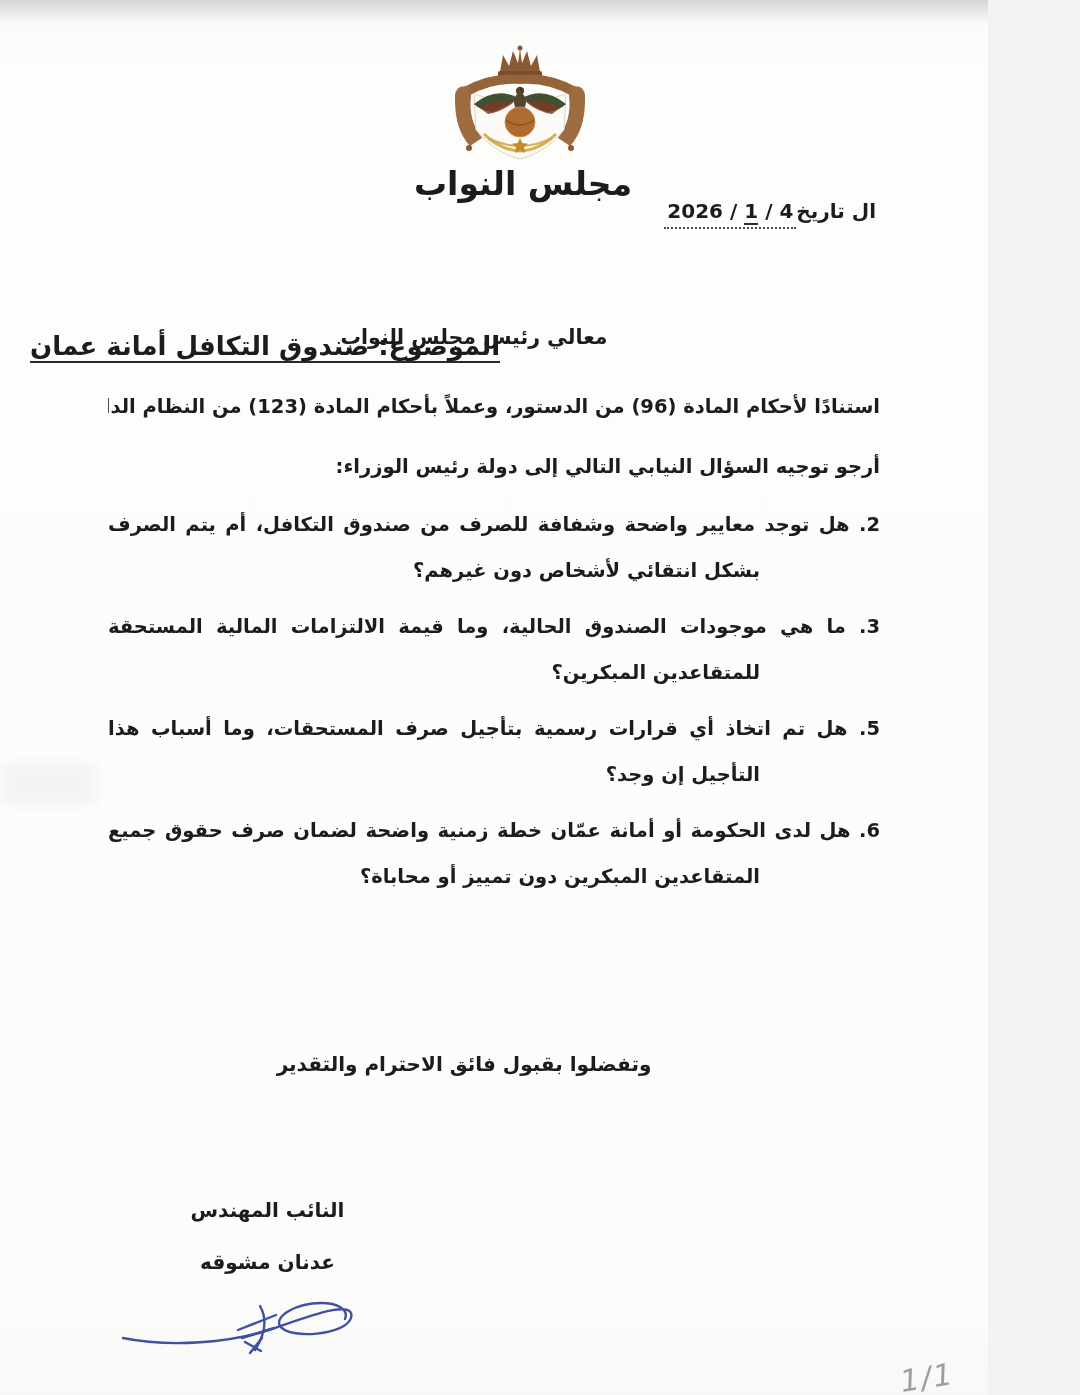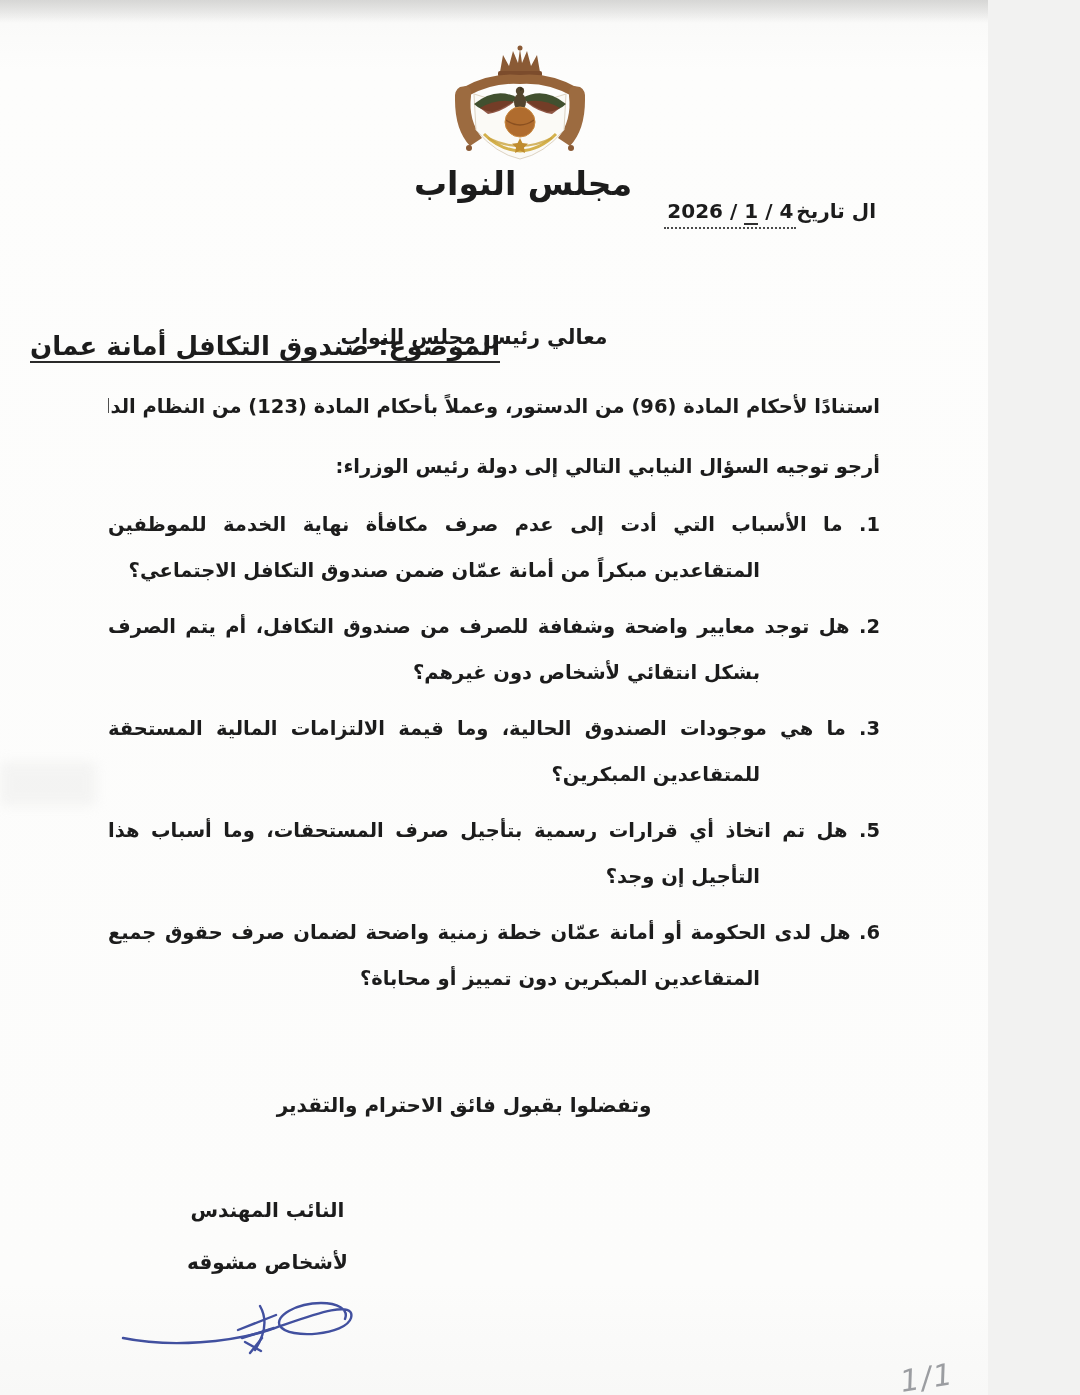--- a/index.html
+++ b/index.html
@@ -50,21 +50,21 @@
     text-align: justify; text-align-last: justify; white-space: nowrap; overflow: hidden;
   }
   .intro-2 { top: 444px; margin: 0; font-size: 19.5px; font-weight: 700; line-height: 46px; text-align: right; }
   .questions { top: 502px; }
   .q {
     margin: 0 0 10px 0; font-size: 19.5px; font-weight: 700; line-height: 46px;
     text-align: justify; padding-right: 120px; text-indent: -120px;
   }
   .q-short { }
   .closing {
-    position: absolute; top: 1073px; left: 0; right: 60px; text-align: center;
+    position: absolute; top: 1032px; left: 0; right: 60px; text-align: center;
     direction: rtl; font-size: 20px; font-weight: 700;
   }
   .signature-block { position: absolute; top: 1198px; left: 165px; width: 205px; text-align: center; direction: rtl; }
   .sig-title { font-size: 20px; font-weight: 700; }
   .sig-name { font-size: 20px; font-weight: 700; margin-top: 28px; }
   .sig-scribble { position: absolute; left: -48px; top: 80px; }
   .page-indicator {
     position: absolute; right: 34px; top: 1360px; direction: ltr;
     color: #9b9da1; font-size: 30px; font-style: italic; letter-spacing: 2px;
     transform: rotate(-9deg); font-weight: 400;
@@ -116,32 +116,31 @@
   <div class="salutation">معالي رئيس مجلس النواب</div>
 
   <div class="subject">
     <span class="subject-text">الموضوع: صندوق التكافل أمانة عمان</span>
   </div>
 
   <p class="content-col intro-1" style="position:absolute;">استنادًا لأحكام المادة (96) من الدستور، وعملاً بأحكام المادة (123) من النظام الداخلي لمجلس النواب،</p>
   <p class="content-col intro-2" style="position:absolute;">أرجو توجيه السؤال النيابي التالي إلى دولة رئيس الوزراء:</p>
 
   <div class="content-col questions" style="position:absolute;">
-    <p class="q"><span>1.</span> <span>ما الأسباب التي أدت إلى عدم صرف مكافأة نهاية الخدمة للموظفين المتقاعدين مبكراً من أمانة عمّان ضمن صندوق التكافل الاجتماعي؟</span></p>
     <p class="q"><span>2.</span> <span>هل توجد معايير واضحة وشفافة للصرف من صندوق التكافل، أم يتم الصرف بشكل انتقائي لأشخاص دون غيرهم؟</span></p>
     <p class="q"><span>3.</span> <span>ما هي موجودات الصندوق الحالية، وما قيمة الالتزامات المالية المستحقة للمتقاعدين المبكرين؟</span></p>
     <p class="q q-short"><span>5.</span> <span>هل تم اتخاذ أي قرارات رسمية بتأجيل صرف المستحقات، وما أسباب هذا التأجيل إن وجد؟</span></p>
     <p class="q"><span>6.</span> <span>هل لدى الحكومة أو أمانة عمّان خطة زمنية واضحة لضمان صرف حقوق جميع المتقاعدين المبكرين دون تمييز أو محاباة؟</span></p>
   </div>
 
   <p class="closing">وتفضلوا بقبول فائق الاحترام والتقدير</p>
 
   <div class="signature-block">
     <div class="sig-title">النائب المهندس</div>
-    <div class="sig-name">لأشخاص مشوقه</div>
+    <div class="sig-name">عدنان مشوقه</div>
     <svg class="sig-scribble" width="250" height="78" viewBox="0 0 250 78">
       <g fill="none" stroke="#2e3e96" stroke-width="2.4" stroke-linecap="round" opacity="0.9">
         <path d="M6 60 C55 70 115 64 152 52 C180 43 240 18 234 40 C229 57 172 62 163 48 C157 38 180 25 204 25 C220 25 232 31 228 41"></path>
         <path d="M143 28 C151 42 147 58 138 72"></path>
         <path d="M121 52 L159 37"></path>
         <path d="M125 60 L157 50"></path>
         <path d="M128 64 L144 73"></path>
         <path d="M133 75 L145 60"></path>
       </g>
     </svg>

